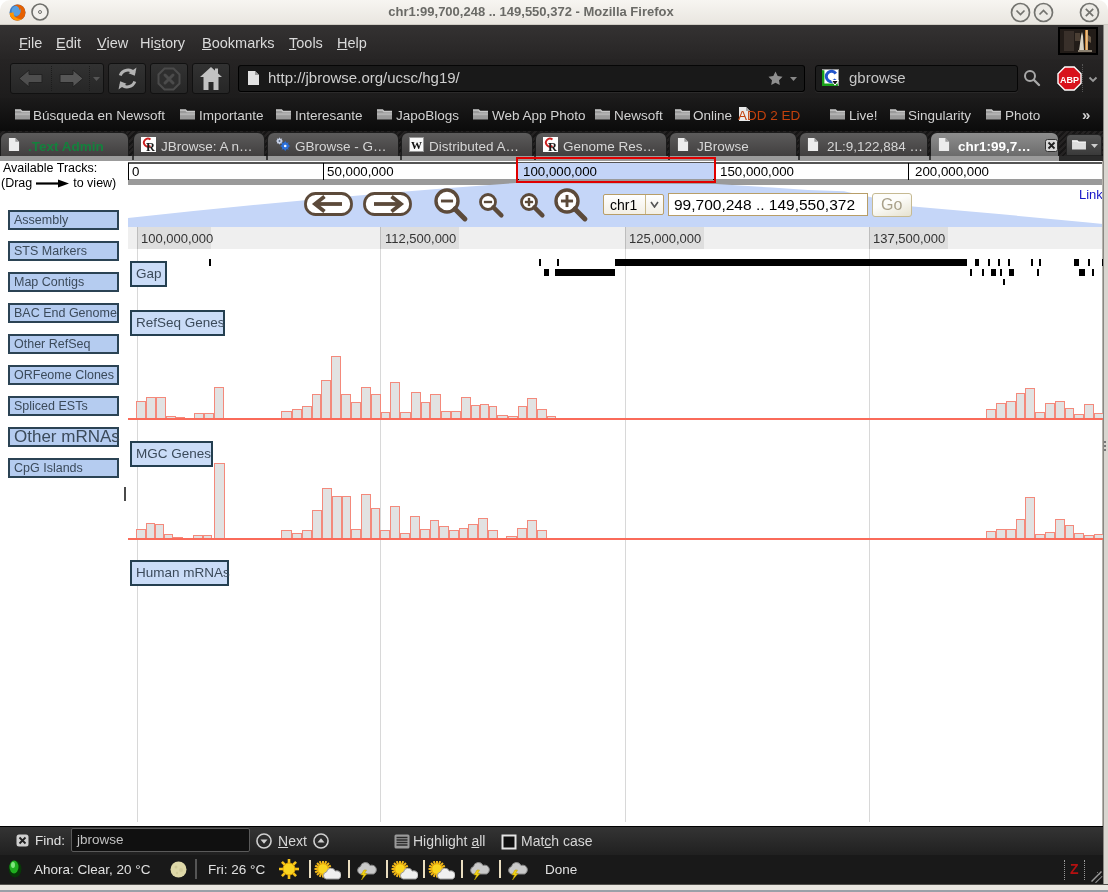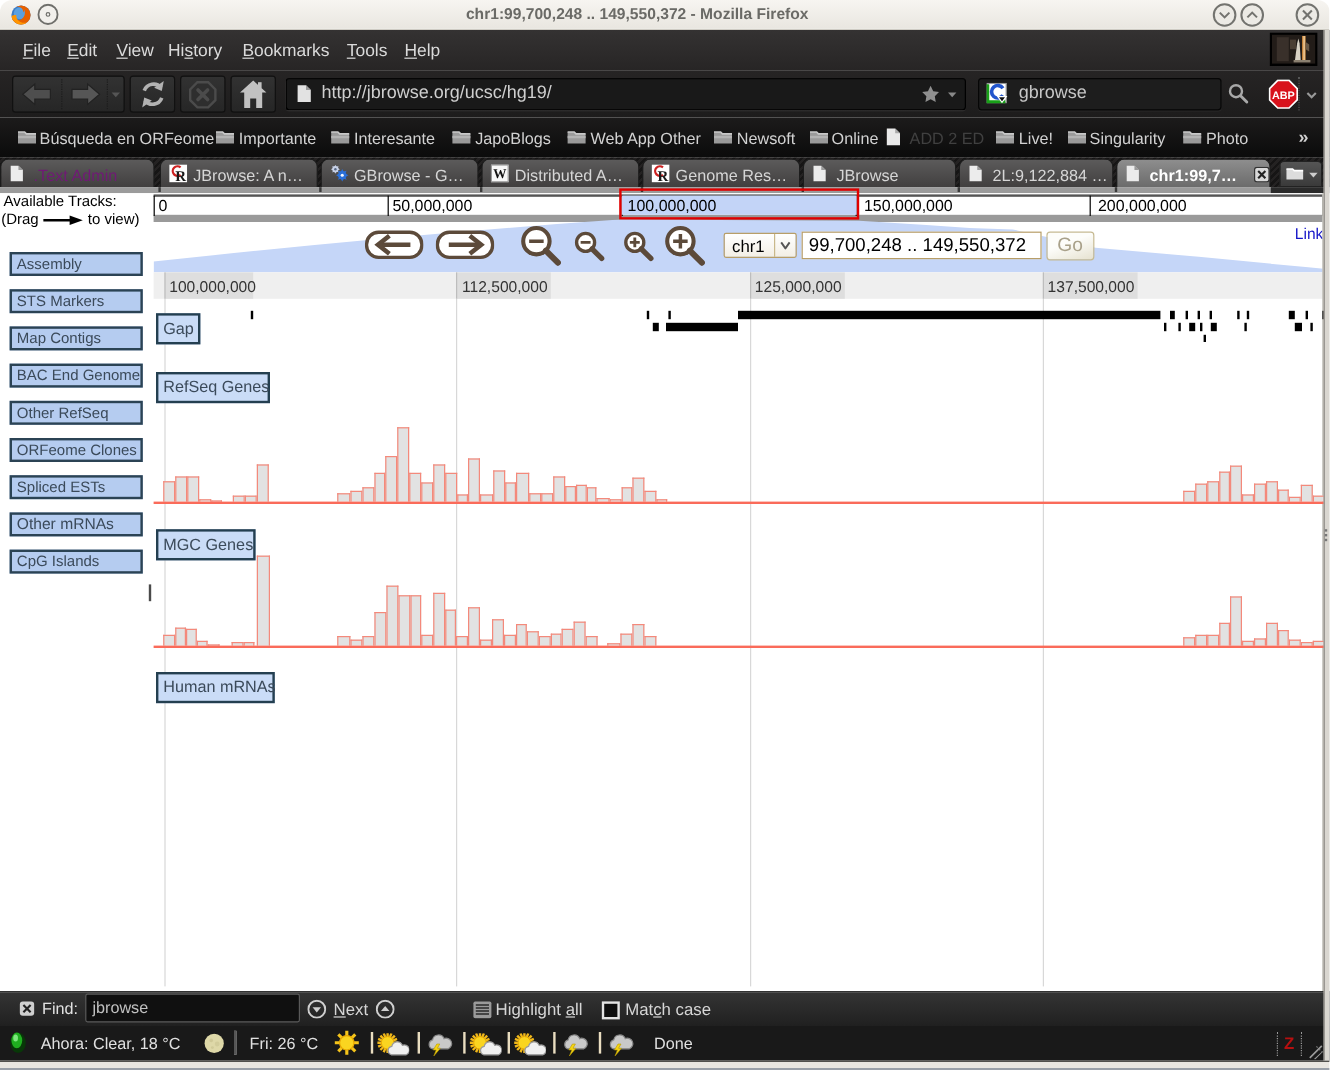--- a/index.html
+++ b/index.html
@@ -110,21 +110,21 @@
 <div class="a" style="left:1082px;top:64px;width:1px;height:28px;border-left:1px dotted #555"></div>
 <svg class="a" style="left:1088px;top:76px" width="10" height="7" viewBox="0 0 10 7">
     <path d="M1.5 1.5 L5 5 L8.5 1.5" fill="none" stroke="#999" stroke-width="1.8"></path>
   </svg>
 <div class="a" style="left:0;top:98px;width:1108px;height:33px;background:linear-gradient(#1c1b1b,#0b0b0b)"></div>
 <svg class="a" style="left:14px;top:107px" width="17" height="14" viewBox="0 0 17 14">
 <path d="M1 3 L1 12.5 L16 12.5 L16 4.5 L8 4.5 L6.5 3 Z" fill="#9a9a9a"></path>
 <path d="M1 3 L6.5 3 L8 4.5 L16 4.5" fill="none" stroke="#c9c9c9" stroke-width="1.4"></path>
 <rect x="1" y="6.2" width="15" height="2" fill="#b3b3b3"></rect>
 </svg>
-<div class="a" style="left:33px;top:108px;font-size:13.5px;color:#d2d2d2">Búsqueda en ORFeome</div>
+<div class="a" style="left:33px;top:108px;font-size:13.5px;color:#d2d2d2">Búsqueda en Newsoft</div>
 <svg class="a" style="left:179px;top:107px" width="17" height="14" viewBox="0 0 17 14">
 <path d="M1 3 L1 12.5 L16 12.5 L16 4.5 L8 4.5 L6.5 3 Z" fill="#9a9a9a"></path>
 <path d="M1 3 L6.5 3 L8 4.5 L16 4.5" fill="none" stroke="#c9c9c9" stroke-width="1.4"></path>
 <rect x="1" y="6.2" width="15" height="2" fill="#b3b3b3"></rect>
 </svg>
 <div class="a" style="left:199px;top:108px;font-size:13.5px;color:#d2d2d2">Importante</div>
 <svg class="a" style="left:275px;top:107px" width="17" height="14" viewBox="0 0 17 14">
 <path d="M1 3 L1 12.5 L16 12.5 L16 4.5 L8 4.5 L6.5 3 Z" fill="#9a9a9a"></path>
 <path d="M1 3 L6.5 3 L8 4.5 L16 4.5" fill="none" stroke="#c9c9c9" stroke-width="1.4"></path>
 <rect x="1" y="6.2" width="15" height="2" fill="#b3b3b3"></rect>
@@ -134,38 +134,38 @@
 <path d="M1 3 L1 12.5 L16 12.5 L16 4.5 L8 4.5 L6.5 3 Z" fill="#9a9a9a"></path>
 <path d="M1 3 L6.5 3 L8 4.5 L16 4.5" fill="none" stroke="#c9c9c9" stroke-width="1.4"></path>
 <rect x="1" y="6.2" width="15" height="2" fill="#b3b3b3"></rect>
 </svg>
 <div class="a" style="left:396px;top:108px;font-size:13.5px;color:#d2d2d2">JapoBlogs</div>
 <svg class="a" style="left:472px;top:107px" width="17" height="14" viewBox="0 0 17 14">
 <path d="M1 3 L1 12.5 L16 12.5 L16 4.5 L8 4.5 L6.5 3 Z" fill="#9a9a9a"></path>
 <path d="M1 3 L6.5 3 L8 4.5 L16 4.5" fill="none" stroke="#c9c9c9" stroke-width="1.4"></path>
 <rect x="1" y="6.2" width="15" height="2" fill="#b3b3b3"></rect>
 </svg>
-<div class="a" style="left:492px;top:108px;font-size:13.5px;color:#d2d2d2">Web App Other</div>
+<div class="a" style="left:492px;top:108px;font-size:13.5px;color:#d2d2d2">Web App Photo</div>
 <svg class="a" style="left:594px;top:107px" width="17" height="14" viewBox="0 0 17 14">
 <path d="M1 3 L1 12.5 L16 12.5 L16 4.5 L8 4.5 L6.5 3 Z" fill="#9a9a9a"></path>
 <path d="M1 3 L6.5 3 L8 4.5 L16 4.5" fill="none" stroke="#c9c9c9" stroke-width="1.4"></path>
 <rect x="1" y="6.2" width="15" height="2" fill="#b3b3b3"></rect>
 </svg>
 <div class="a" style="left:614px;top:108px;font-size:13.5px;color:#d2d2d2">Newsoft</div>
 <svg class="a" style="left:674px;top:107px" width="17" height="14" viewBox="0 0 17 14">
 <path d="M1 3 L1 12.5 L16 12.5 L16 4.5 L8 4.5 L6.5 3 Z" fill="#9a9a9a"></path>
 <path d="M1 3 L6.5 3 L8 4.5 L16 4.5" fill="none" stroke="#c9c9c9" stroke-width="1.4"></path>
 <rect x="1" y="6.2" width="15" height="2" fill="#b3b3b3"></rect>
 </svg>
 <div class="a" style="left:693px;top:108px;font-size:13.5px;color:#d2d2d2">Online</div>
 <svg class="a" style="left:738px;top:106px" width="13" height="16" viewBox="0 0 13 16">
 <path d="M1 1 L8 1 L12 5 L12 15 L1 15 Z" fill="#e9e9e9"></path>
     <path d="M8 1 L8 5 L12 5 Z" fill="#aaa"></path>
 </svg>
-<div class="a" style="left:758px;top:108px;font-size:13.5px;color:#404040">ADD 2 ED</div>
+<div class="a" style="left:738px;top:108px;font-size:13.5px;color:#c2410c">ADD 2 ED</div>
 <svg class="a" style="left:829px;top:107px" width="17" height="14" viewBox="0 0 17 14">
 <path d="M1 3 L1 12.5 L16 12.5 L16 4.5 L8 4.5 L6.5 3 Z" fill="#9a9a9a"></path>
 <path d="M1 3 L6.5 3 L8 4.5 L16 4.5" fill="none" stroke="#c9c9c9" stroke-width="1.4"></path>
 <rect x="1" y="6.2" width="15" height="2" fill="#b3b3b3"></rect>
 </svg>
 <div class="a" style="left:849px;top:108px;font-size:13.5px;color:#d2d2d2">Live!</div>
 <svg class="a" style="left:889px;top:107px" width="17" height="14" viewBox="0 0 17 14">
 <path d="M1 3 L1 12.5 L16 12.5 L16 4.5 L8 4.5 L6.5 3 Z" fill="#9a9a9a"></path>
 <path d="M1 3 L6.5 3 L8 4.5 L16 4.5" fill="none" stroke="#c9c9c9" stroke-width="1.4"></path>
 <rect x="1" y="6.2" width="15" height="2" fill="#b3b3b3"></rect>
@@ -177,21 +177,21 @@
 <rect x="1" y="6.2" width="15" height="2" fill="#b3b3b3"></rect>
 </svg>
 <div class="a" style="left:1005px;top:108px;font-size:13.5px;color:#d2d2d2">Photo</div>
 <div class="a" style="left:1082px;top:106px;font-size:15px;color:#d2d2d2;font-weight:bold">»</div>
 <div class="a" style="left:0;top:131px;width:1108px;height:25px;background:repeating-linear-gradient(135deg,#161515 0 2px,#242222 2px 4px)"></div>
 <div class="a" style="left:0px;top:132px;width:129px;height:24px;background:linear-gradient(#5c5b5b,#413f3f);border:1px solid #1c1c1c;border-bottom:none;border-radius:7px 7px 0 0"></div>
 <svg class="a" style="left:8px;top:137px" width="12" height="15" viewBox="0 0 13 16">
 <path d="M1 1 L8 1 L12 5 L12 15 L1 15 Z" fill="#ececec"></path>
     <path d="M8 1 L8 5 L12 5 Z" fill="#999"></path>
   </svg>
-<div class="a" style="left:28px;top:139px;font-size:13.5px;font-weight:normal;color:#701a75">.Text Admin</div>
+<div class="a" style="left:28px;top:139px;font-size:13.5px;font-weight:bold;color:#15803d">.Text Admin</div>
 <div class="a" style="left:133px;top:132px;width:132px;height:24px;background:linear-gradient(#5c5b5b,#413f3f);border:1px solid #1c1c1c;border-bottom:none;border-radius:7px 7px 0 0"></div>
 <svg class="a" style="left:141px;top:137px" width="15" height="15" viewBox="0 0 15 15">
 <rect width="15" height="15" fill="#fff"></rect>
 <path d="M9.5 2.5 A4 4 0 1 0 9.5 8.7" fill="none" stroke="#cc2222" stroke-width="1.9"></path>
 <text x="5" y="13.8" font-family="Liberation Serif,serif" font-size="12.5px" font-weight="bold" fill="#1a1a1a">R</text>
   </svg>
 <div class="a" style="left:161px;top:139px;font-size:13.5px;font-weight:normal;color:#d6d6d6">JBrowse: A n…</div>
 <div class="a" style="left:267px;top:132px;width:132px;height:24px;background:linear-gradient(#5c5b5b,#413f3f);border:1px solid #1c1c1c;border-bottom:none;border-radius:7px 7px 0 0"></div>
 <svg class="a" style="left:275px;top:137px" width="16" height="15" viewBox="0 0 16 15">
 <g fill="#c8d2e8">
@@ -265,21 +265,21 @@
       <path d="M0 4.5 L24 4.5" stroke="#000" stroke-width="2.2"></path>
       <path d="M22 0.5 L33 4.5 L22 8.5 Z" fill="#000"></path>
     </svg> to view)</div>
 <div class="a" style="left:8px;top:210px;width:111px;height:20px;background:#b5ccf0;border:2px solid #2b4354;font-size:12.5px;color:#3b4a5a;line-height:16px;padding-left:4px;white-space:nowrap">Assembly</div>
 <div class="a" style="left:8px;top:241px;width:111px;height:20px;background:#b5ccf0;border:2px solid #2b4354;font-size:12.5px;color:#3b4a5a;line-height:16px;padding-left:4px;white-space:nowrap">STS Markers</div>
 <div class="a" style="left:8px;top:272px;width:111px;height:20px;background:#b5ccf0;border:2px solid #2b4354;font-size:12.5px;color:#3b4a5a;line-height:16px;padding-left:4px;white-space:nowrap">Map Contigs</div>
 <div class="a" style="left:8px;top:303px;width:111px;height:20px;background:#b5ccf0;border:2px solid #2b4354;font-size:12.5px;color:#3b4a5a;line-height:16px;padding-left:4px;white-space:nowrap">BAC End Genome</div>
 <div class="a" style="left:8px;top:334px;width:111px;height:20px;background:#b5ccf0;border:2px solid #2b4354;font-size:12.5px;color:#3b4a5a;line-height:16px;padding-left:4px;white-space:nowrap">Other RefSeq</div>
 <div class="a" style="left:8px;top:365px;width:111px;height:20px;background:#b5ccf0;border:2px solid #2b4354;font-size:12.5px;color:#3b4a5a;line-height:16px;padding-left:4px;white-space:nowrap">ORFeome Clones</div>
 <div class="a" style="left:8px;top:396px;width:111px;height:20px;background:#b5ccf0;border:2px solid #2b4354;font-size:12.5px;color:#3b4a5a;line-height:16px;padding-left:4px;white-space:nowrap">Spliced ESTs</div>
-<div class="a" style="left:8px;top:427px;width:111px;height:20px;background:#b5ccf0;border:2px solid #2b4354;font-size:13px;color:#3b4a5a;line-height:16px;padding-left:4px;white-space:nowrap">Other mRNAs</div>
+<div class="a" style="left:8px;top:427px;width:111px;height:20px;background:#b5ccf0;border:2px solid #2b4354;font-size:17px;color:#3b4a5a;line-height:16px;padding-left:4px;white-space:nowrap">Other mRNAs</div>
 <div class="a" style="left:8px;top:458px;width:111px;height:20px;background:#b5ccf0;border:2px solid #2b4354;font-size:12.5px;color:#3b4a5a;line-height:16px;padding-left:4px;white-space:nowrap">CpG Islands</div>
 <div class="a" style="left:128px;top:162px;width:975px;height:18px;background:#fff;border-top:2px solid #555"></div>
 <div class="a" style="left:128px;top:179px;width:975px;height:6px;background:#9a9a9a"></div>
 <div class="a" style="left:128px;top:163px;width:1px;height:17px;background:#000"></div>
 <div class="a" style="left:323px;top:163px;width:1px;height:17px;background:#000"></div>
 <div class="a" style="left:518px;top:163px;width:1px;height:17px;background:#000"></div>
 <div class="a" style="left:713px;top:163px;width:1px;height:17px;background:#000"></div>
 <div class="a" style="left:908px;top:163px;width:1px;height:17px;background:#000"></div>
 <div class="a" style="left:1102px;top:163px;width:1px;height:17px;background:#000"></div>
 <div class="a" style="left:132px;top:164px;font-size:13.3px;color:#000">0</div>
@@ -501,21 +501,21 @@
 <svg class="a" style="left:501px;top:834px" width="16" height="16" viewBox="0 0 16 16">
 <rect x="1.5" y="1.5" width="13" height="13" fill="#0f0f0f" stroke="#e4e4e4" stroke-width="2"></rect>
   </svg>
 <div class="a" style="left:521px;top:833px;font-size:14px;color:#d6d6d6">Mat<span style="text-decoration:underline">c</span>h case</div>
 <div class="a" style="left:0;top:855px;width:1108px;height:29px;background:#191919"></div>
 <svg class="a" style="left:8px;top:860px" width="14" height="18" viewBox="0 0 14 18">
 <ellipse cx="7" cy="9" rx="6.5" ry="8.5" fill="#083808"></ellipse>
 <ellipse cx="6" cy="7" rx="4.5" ry="6.5" fill="#1fae1f"></ellipse>
 <ellipse cx="5" cy="5" rx="2" ry="3" fill="#7fe87f"></ellipse>
   </svg>
-<div class="a" style="left:34px;top:862px;font-size:13.5px;color:#e0e0e0">Ahora: Clear, 18 °C</div>
+<div class="a" style="left:34px;top:862px;font-size:13.5px;color:#e0e0e0">Ahora: Clear, 20 °C</div>
 <svg class="a" style="left:170px;top:861px" width="17" height="17" viewBox="0 0 17 17">
 <circle cx="8.5" cy="8.5" r="8" fill="#ded8a8"></circle>
 <circle cx="6" cy="6" r="1.5" fill="#cdc795" opacity="0.9"></circle>
 <circle cx="11" cy="9" r="2" fill="#cdc795" opacity="0.7"></circle>
 <circle cx="7" cy="12" r="1.2" fill="#cdc795" opacity="0.8"></circle>
   </svg>
 <div class="a" style="left:195px;top:859px;width:2px;height:20px;background:#e8e8e8;border-left:2px solid #555"></div>
 <div class="a" style="left:208px;top:862px;font-size:13.5px;color:#e0e0e0">Fri: 26 °C</div>
 <svg class="a" style="left:278px;top:858px" width="22" height="22" viewBox="0 0 22 22">
     <line x1="11" y1="11" x2="21.0" y2="11.0" stroke="#f5c41b" stroke-width="2.6"></line>

